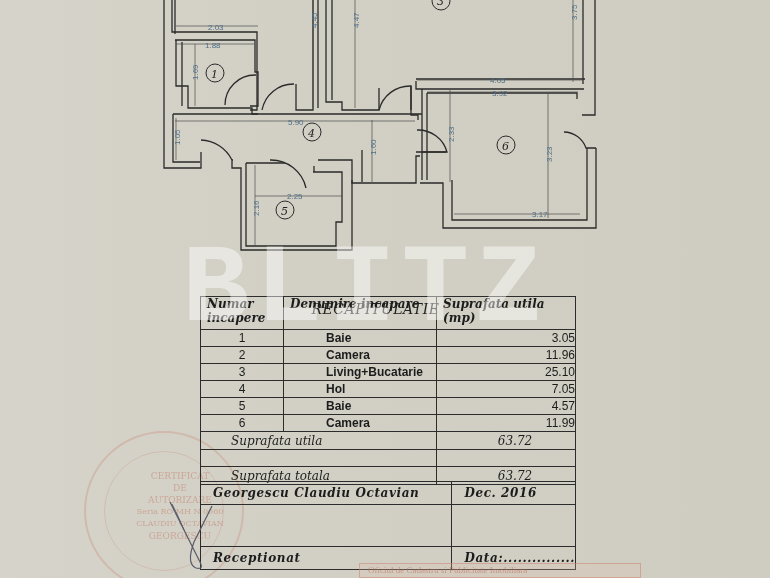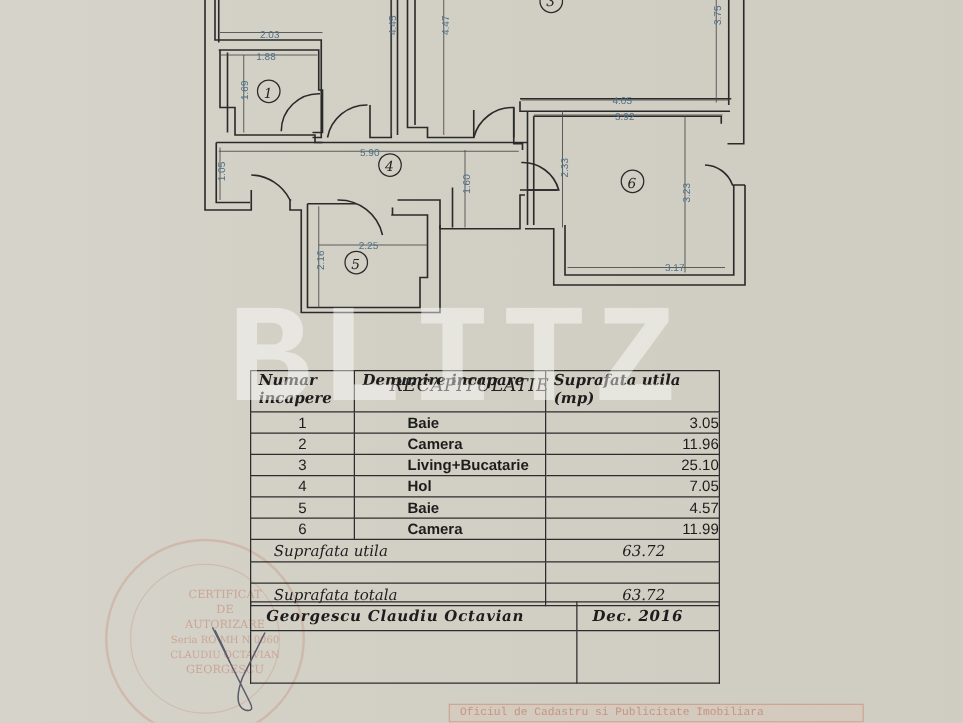--- a/index.html
+++ b/index.html
@@ -41,21 +41,21 @@
   }
   table.recap th {
     height:32px; text-align:left; vertical-align:top;
     font-family:"DejaVu Serif", serif; font-style:italic; font-weight:bold;
     font-size:12px; line-height:14px; padding:0 6px;margin-left:43px;
   }
   table.recap td.num { text-align:center; font-family:"Liberation Sans", sans-serif; font-size:12px; width:80px;}
   table.recap td.name { font-family:"Liberation Sans", sans-serif; font-weight:bold; font-size:12px; padding-left:42px; width:110px;}
   table.recap td.area { text-align:right; font-family:"Liberation Sans", sans-serif; font-size:12px; padding-left:30px;}
   table.recap td.sumlabel {
-    font-family:"DejaVu Serif", serif; font-style:italic; font-size:12px; padding-left:18px; height:17px;
+    font-family:"DejaVu Serif", serif; font-style:italic; font-size:12px; padding-left:30px; height:17px;
   }
   table.recap td.sumval {
     text-align:center; font-family:"DejaVu Serif", serif; font-style:italic; font-size:12px; padding-left:18px;
   }
   table.sign {
     position:absolute; left:200px; top:481px; width:376px; border-collapse:collapse; color:#1c1c1c;padding-left:22px;
   }
   table.sign td { border:1.4px solid #2c2c2c; padding:0; }
   table.sign td.author, table.sign td.date, table.sign td.rec, table.sign td.datelbl {
     font-family:"DejaVu Serif", serif; font-style:italic; font-weight:bold; font-size:12px;
@@ -71,24 +71,24 @@
   .stamp-inner {
     position:absolute; left:104px; top:451px; width:120px; height:120px;
     border-radius:50%; border:1.4px solid rgba(200,140,120,0.3); box-sizing:border-box;
   }
   .stamp-text {
     position:absolute; left:114px; top:470px; width:132px; text-align:center;
     font-family:"DejaVu Serif", serif; font-size:9px; line-height:12px;
     color:rgba(195,130,110,0.55);
   }
   .stamp-rect {
-    position:absolute; left:359px; top:563px; width:332px; height:15px;
+    position:absolute; left:359px; top:563px; width:282px; height:15px;
     border:1.5px solid rgba(200,120,100,0.45); box-sizing:border-box;
     background:rgba(225,190,175,0.25);
-    font-family:Liberation Mono, monospace; font-size:9px; line-height:12px; padding-left:8px;
+    font-family:Liberation Serif, serif; font-size:9px; line-height:12px; padding-left:8px;
     color:rgba(190,110,90,0.6); white-space:nowrap; overflow:hidden;
   }
   .signature { position:absolute; left:160px; top:490px; }
 </style>
 </head>
 <body>
 
 <div class="paper"></div>
 
 <div class="plan">
@@ -259,20 +259,24 @@
 <table class="sign">
   <tbody>
       <tr>
     <td class="author" style="width:248px">Georgescu  Claudiu  Octavian</td>
     <td class="date">Dec.  2016</td>
   </tr>
   <tr>
     <td class="blank"></td>
     <td class="blank"></td>
   </tr>
+  <tr>
+    <td class="rec">Receptionat</td>
+    <td class="datelbl">Data:...............</td>
+  </tr>
 </tbody>
   </table>
 
 <svg class="signature" width="70" height="80">
   <path d="M10 12 L40 72 Q44 80 36 78 Q26 74 34 52 L52 16" fill="none" stroke="#5a5a6a" stroke-width="1.2"></path>
   <path d="M12 14 Q20 30 24 40" fill="none" stroke="#5a5a6a" stroke-width="1"></path>
 </svg>
 
 <div class="stamp-rect">Oficiul de Cadastru si Publicitate Imobiliara</div>
 

